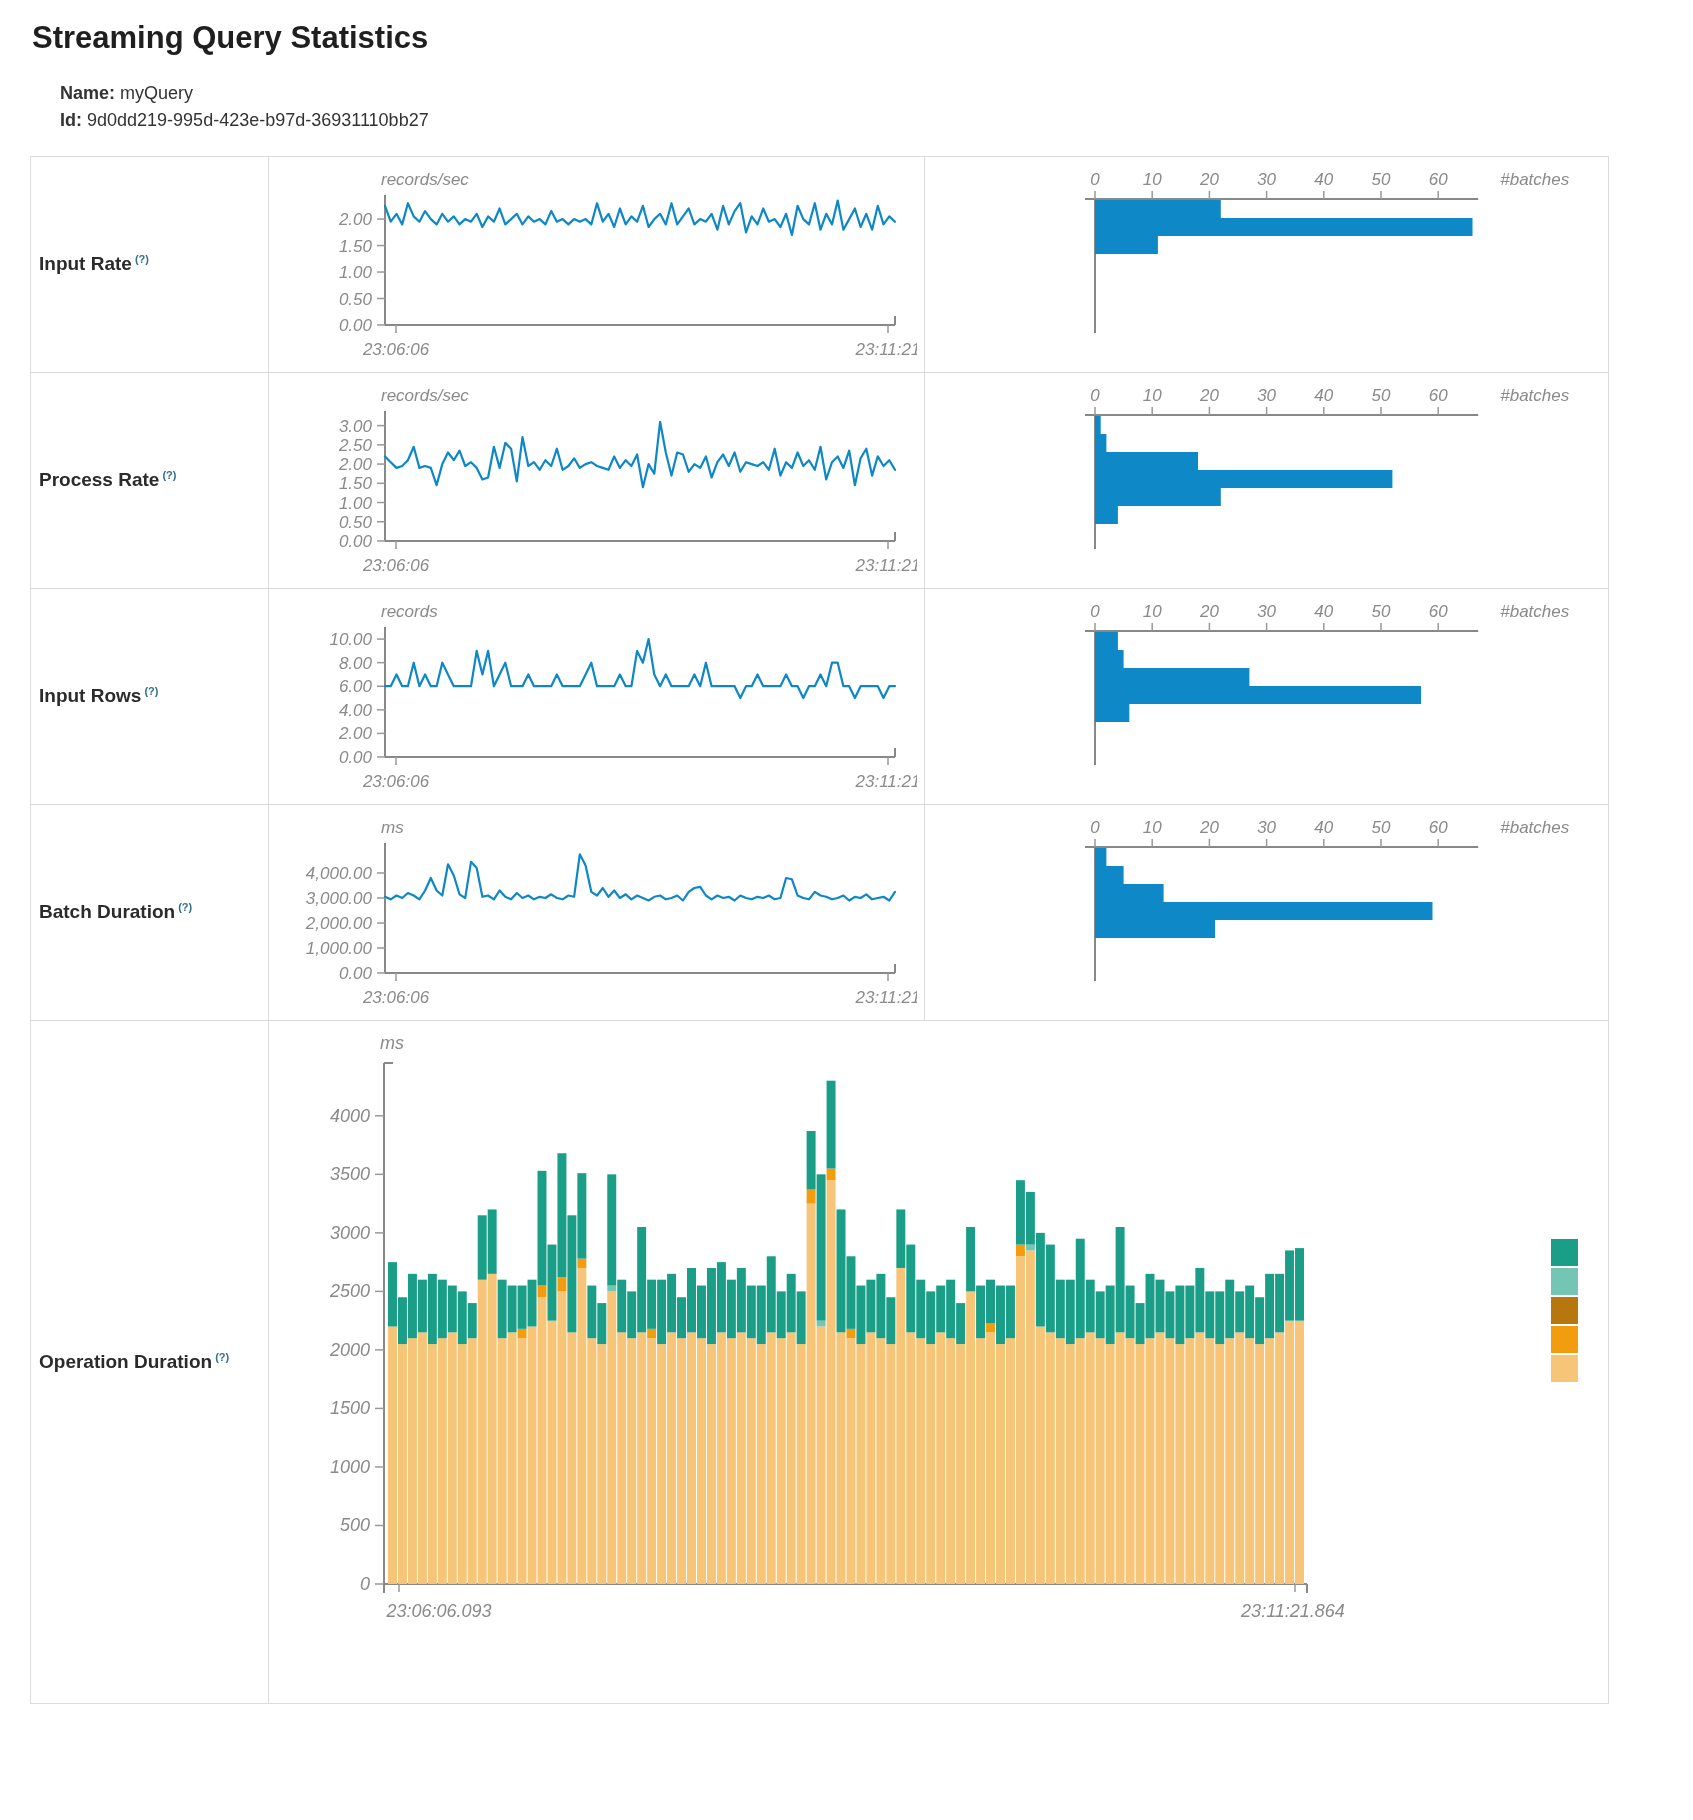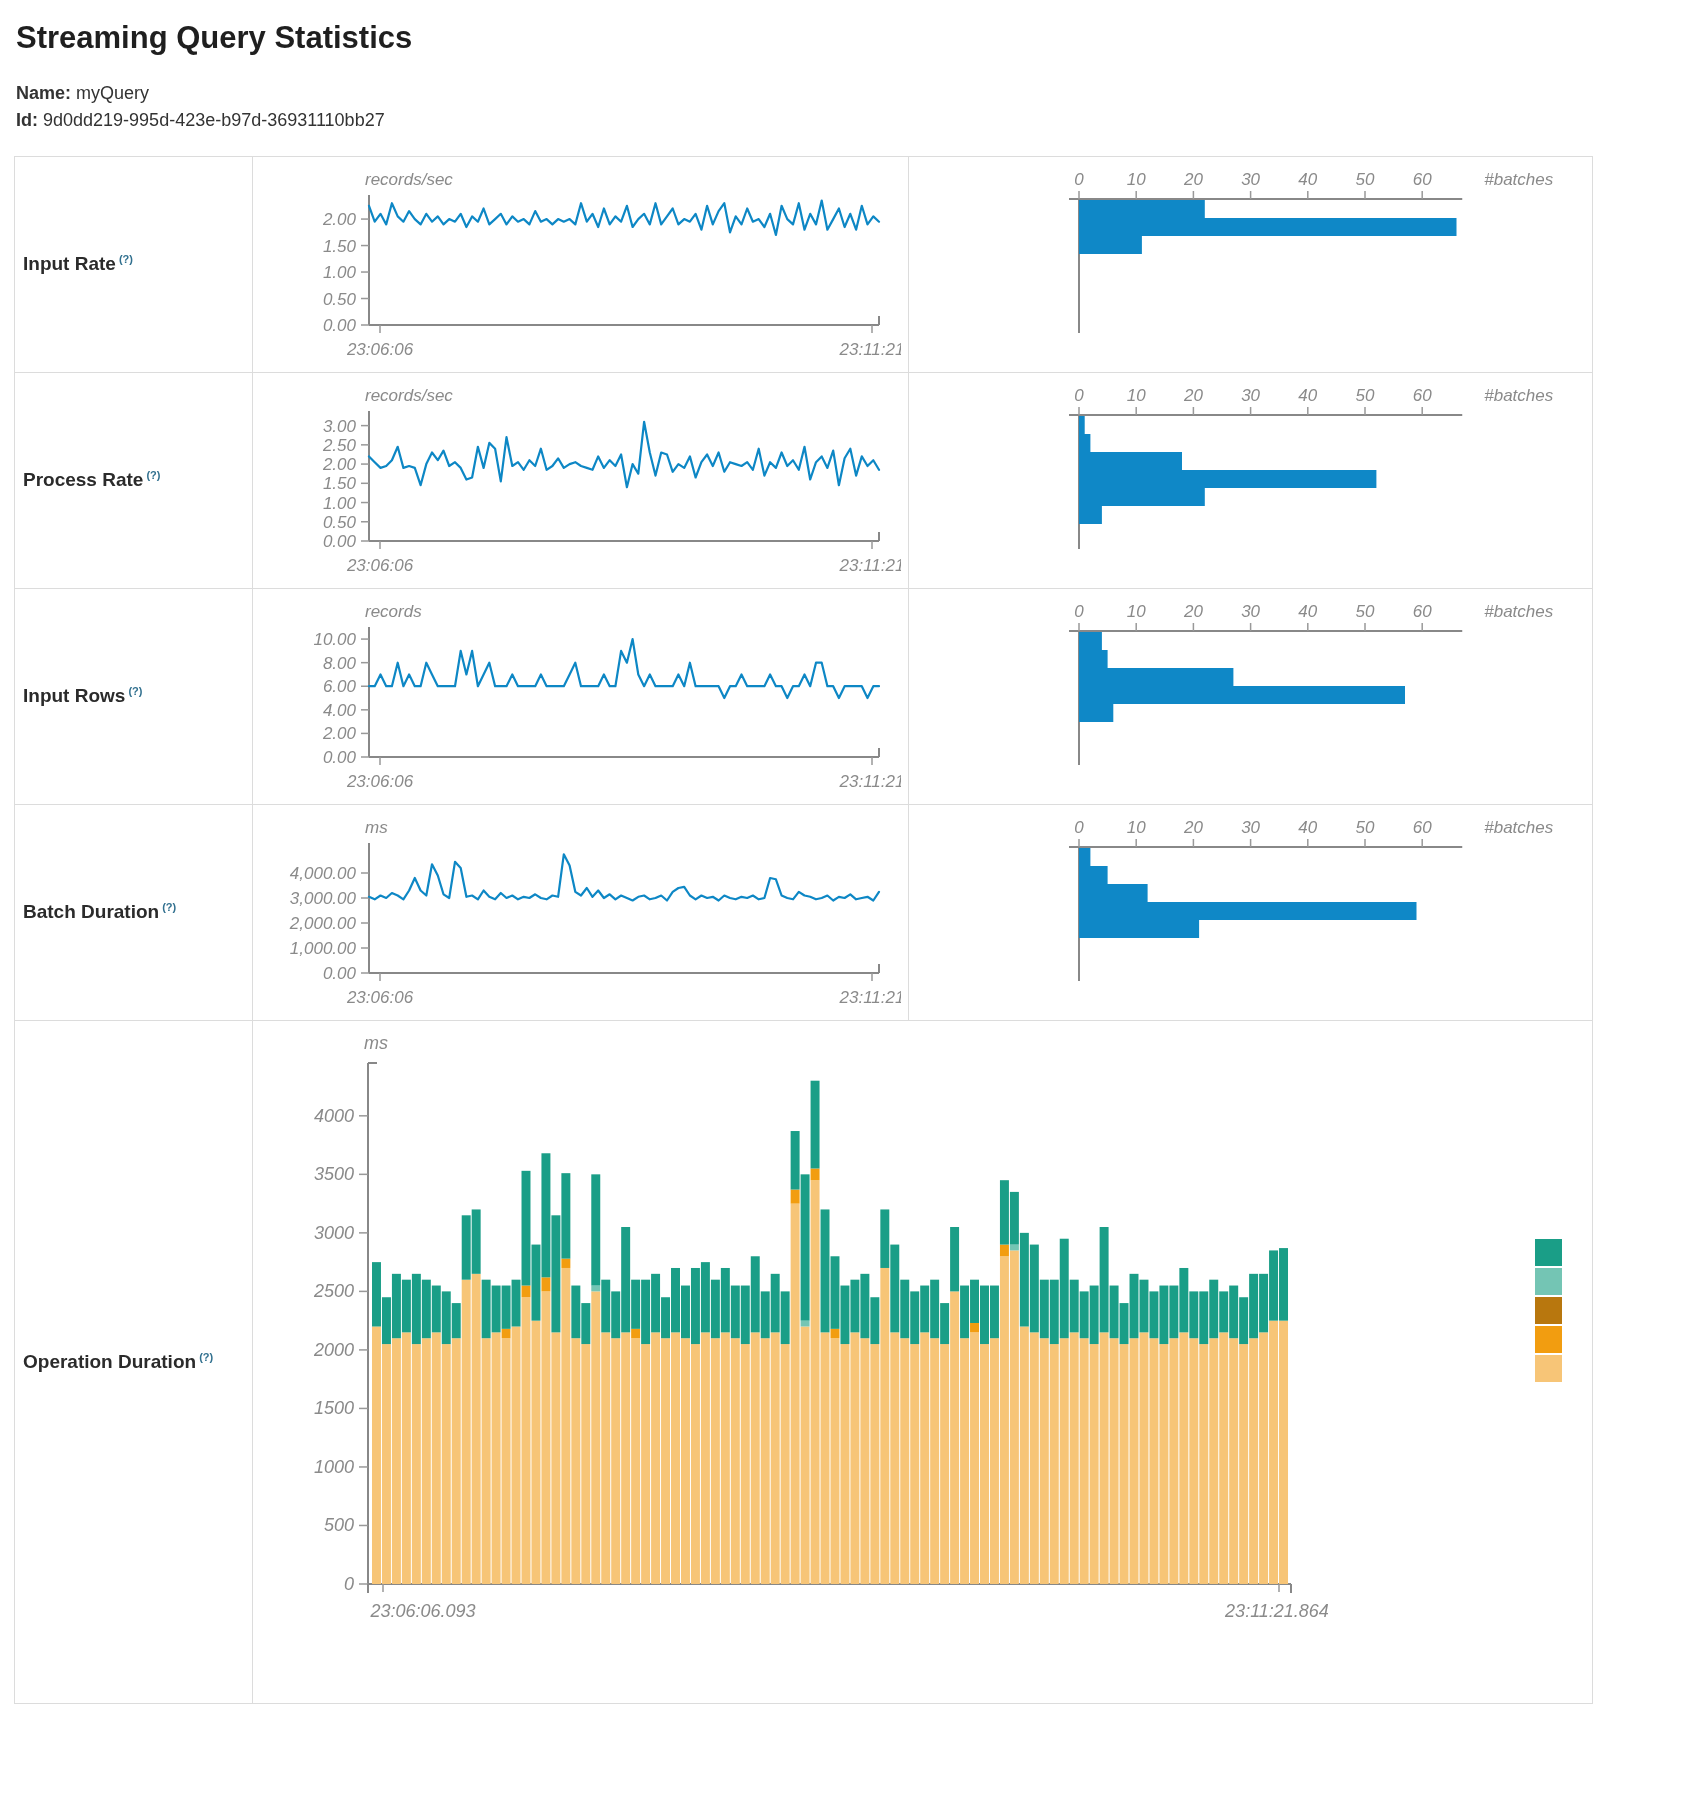--- a/index.html
+++ b/index.html
@@ -1,21 +1,21 @@
 <!DOCTYPE html>
 <html><head>
 <meta charset="utf-8">
 <style>
   html,body{margin:0;padding:0;background:#fff;}
   body{font-family:"Liberation Sans",sans-serif;color:#333;}
-  .page{width:1693px;height:1736px;box-sizing:border-box;padding:12px 0 0 16px;position:relative;overflow:hidden;}
+  .page{width:1693px;height:1736px;box-sizing:border-box;padding:12px 0 0 32px;position:relative;overflow:hidden;}
   h1{font-size:31px;margin:8px 0 24px 0;color:#1f1f1f;font-weight:700;}
   .summary{font-size:18px;margin:0 0 38px 0;color:#333;}
   .summary b{font-weight:700;}
-  .qinfo div{font-size:18px;line-height:27px;color:#333;}
+  .qinfo div{font-size:18px;line-height:27px;color:#333;margin-left:28px;}
   .qinfo b{font-weight:700;}
   table.stats{border-collapse:collapse;table-layout:fixed;width:1578px;margin-top:22px;margin-left:-2px;}
   table.stats th,table.stats td{border:1px solid #dcdcdc;padding:8px;vertical-align:middle;box-sizing:border-box;}
   table.stats th{text-align:left;font-size:19px;color:#151515;height:50px;padding-left:12px;}
   td.lbl{font-size:19px;font-weight:700;color:#2b2b2b;padding-left:16px;}
   td.chart{padding:8px 8px;font-style:italic;}
   tr.r td{height:215px;}
   tr.rbig td{height:683px;vertical-align:top;}
   sup.help{font-size:11px;font-weight:700;color:#31708f;margin-left:3px;}
   svg{display:block;}

